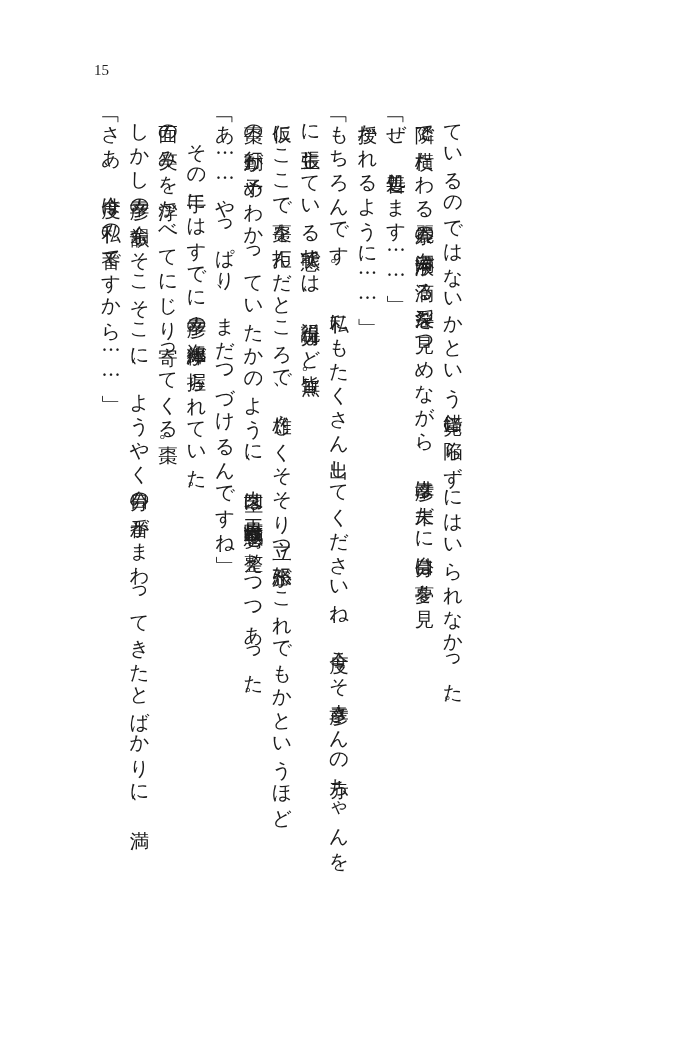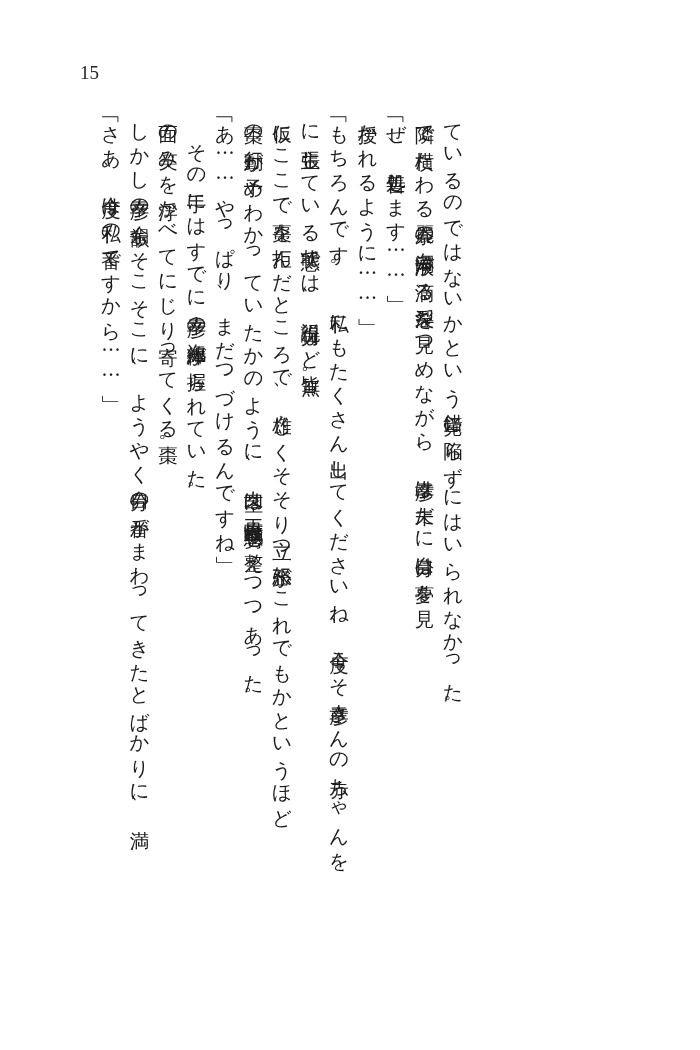--- a/index.html
+++ b/index.html
@@ -12,23 +12,23 @@
     width: 700px;
     height: 1050px;
     background: #ffffff;
     overflow: hidden;
     font-family: "Liberation Serif", "DejaVu Serif", serif;
     color: #1a1a1a;
   }
   
   .page-number {
     position: absolute;
-    left: 80px;
+    left: 94px;
     top: 62px;
-    font-size: 19px;
+    font-size: 15px;
     color: #222222;
     letter-spacing: 0;
   }
   
   .text-block {
     position: absolute;
     top: 110px;
     right: 88px;
     height: 860px;
     width: 520px;

